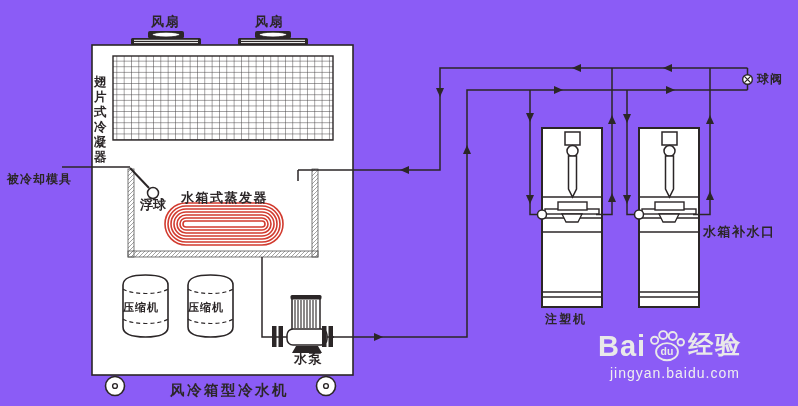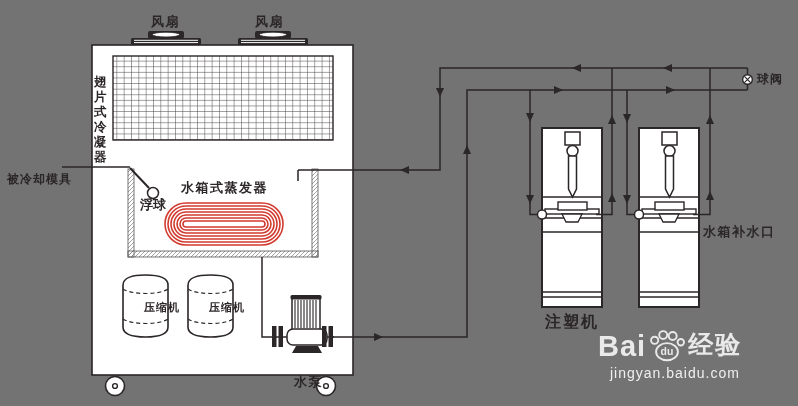--- a/index.html
+++ b/index.html
@@ -1,27 +1,27 @@
 <!DOCTYPE html>
 <html><head>
 <meta charset="utf-8">
 <style>
   html,body{margin:0;padding:0;background:#fff;}
-  .stage{position:relative;width:798px;height:406px;background:#737373;overflow:hidden;
+  .stage{position:relative;width:798px;height:406px;background:#8b5cf6;overflow:hidden;
          font-family:"Liberation Sans",sans-serif;}
   .diagram-svg{position:absolute;left:0;top:0;}
   .lbl{position:absolute;color:#2b2627;font-weight:600;white-space:nowrap;line-height:1.1;}
   .s10{font-size:13px;}
   .s11{font-size:11px;letter-spacing:1px;}
   .s12{font-size:12px;letter-spacing:1px;}
   .s13{font-size:13px;letter-spacing:1.5px;}
-  .s14{font-size:16px;letter-spacing:2px;}
+  .s14{font-size:12px;letter-spacing:2px;}
   .s15{font-size:14.5px;letter-spacing:2.5px;}
   .vertical{width:14px;white-space:normal;word-break:break-all;font-size:12.5px;line-height:14.9px;letter-spacing:0;}
-  .center{text-align:right;padding-left:12px;}
+  .center{text-align:left;}
   .watermark{position:absolute;left:598px;top:328px;width:200px;color:#e9e9e9;}
   .wm-row{display:flex;align-items:flex-end;gap:2px;}
   .wm-bai{font-size:29px;font-weight:bold;letter-spacing:1px;}
   .wm-suffix{font-size:25px;font-weight:bold;letter-spacing:2px;padding-bottom:2px;}
   .wm-url{font-size:14px;color:#efefef;letter-spacing:1px;margin-top:2px;margin-left:12px;}
 </style>
 </head>
 <body>
 
 <div class="stage">
@@ -177,24 +177,25 @@
     <circle cx="326" cy="386" r="9.5" fill="#fff" stroke="#2b2627" stroke-width="1.6"></circle>
     <circle cx="326" cy="386" r="2.4" fill="none" stroke="#2b2627" stroke-width="1.4"></circle>
   </g>
 </svg>
 
 <div class="lbl s13" style="left:151px;top:15px;">风扇</div>
 <div class="lbl s13" style="left:255px;top:15px;">风扇</div>
 <div class="lbl vertical" style="left:94px;top:75px;">翅片式冷凝器</div>
 <div class="lbl s12" style="left:7px;top:173px;">被冷却模具</div>
 <div class="lbl s10" style="left:140px;top:198px;">浮球</div>
-<div class="lbl s13" style="left:181px;top:181px;">水箱式蒸发器</div>
+<div class="lbl s13" style="left:181px;top:192px;font-family:Liberation Mono, monospace;">水箱式蒸发器</div>
 <div class="lbl s11 center" style="left:123px;top:301px;width:45px;">压缩机</div>
 <div class="lbl s11 center" style="left:188px;top:301px;width:45px;">压缩机</div>
-<div class="lbl s13" style="left:294px;top:352px;margin-top:23px;">水泵</div>
+<div class="lbl s13" style="left:294px;top:352px;">水泵</div>
+<div class="lbl s15" style="left:170px;top:383px;">风冷箱型冷水机</div>
 <div class="lbl s14" style="left:545px;top:313px;">注塑机</div>
 <div class="lbl s13" style="left:703px;top:225px;">水箱补水口</div>
 <div class="lbl s12" style="left:757px;top:73px;">球阀</div>
 
 <div class="watermark">
   <div class="wm-row">
     <span class="wm-bai">Bai</span>
     <svg width="38" height="34" viewBox="0 0 40 34">
       <ellipse cx="20" cy="23" rx="11.5" ry="9" fill="none" stroke="#e9e9e9" stroke-width="2"></ellipse>
       <circle cx="7" cy="11" r="3.8" fill="none" stroke="#e9e9e9" stroke-width="2"></circle>

